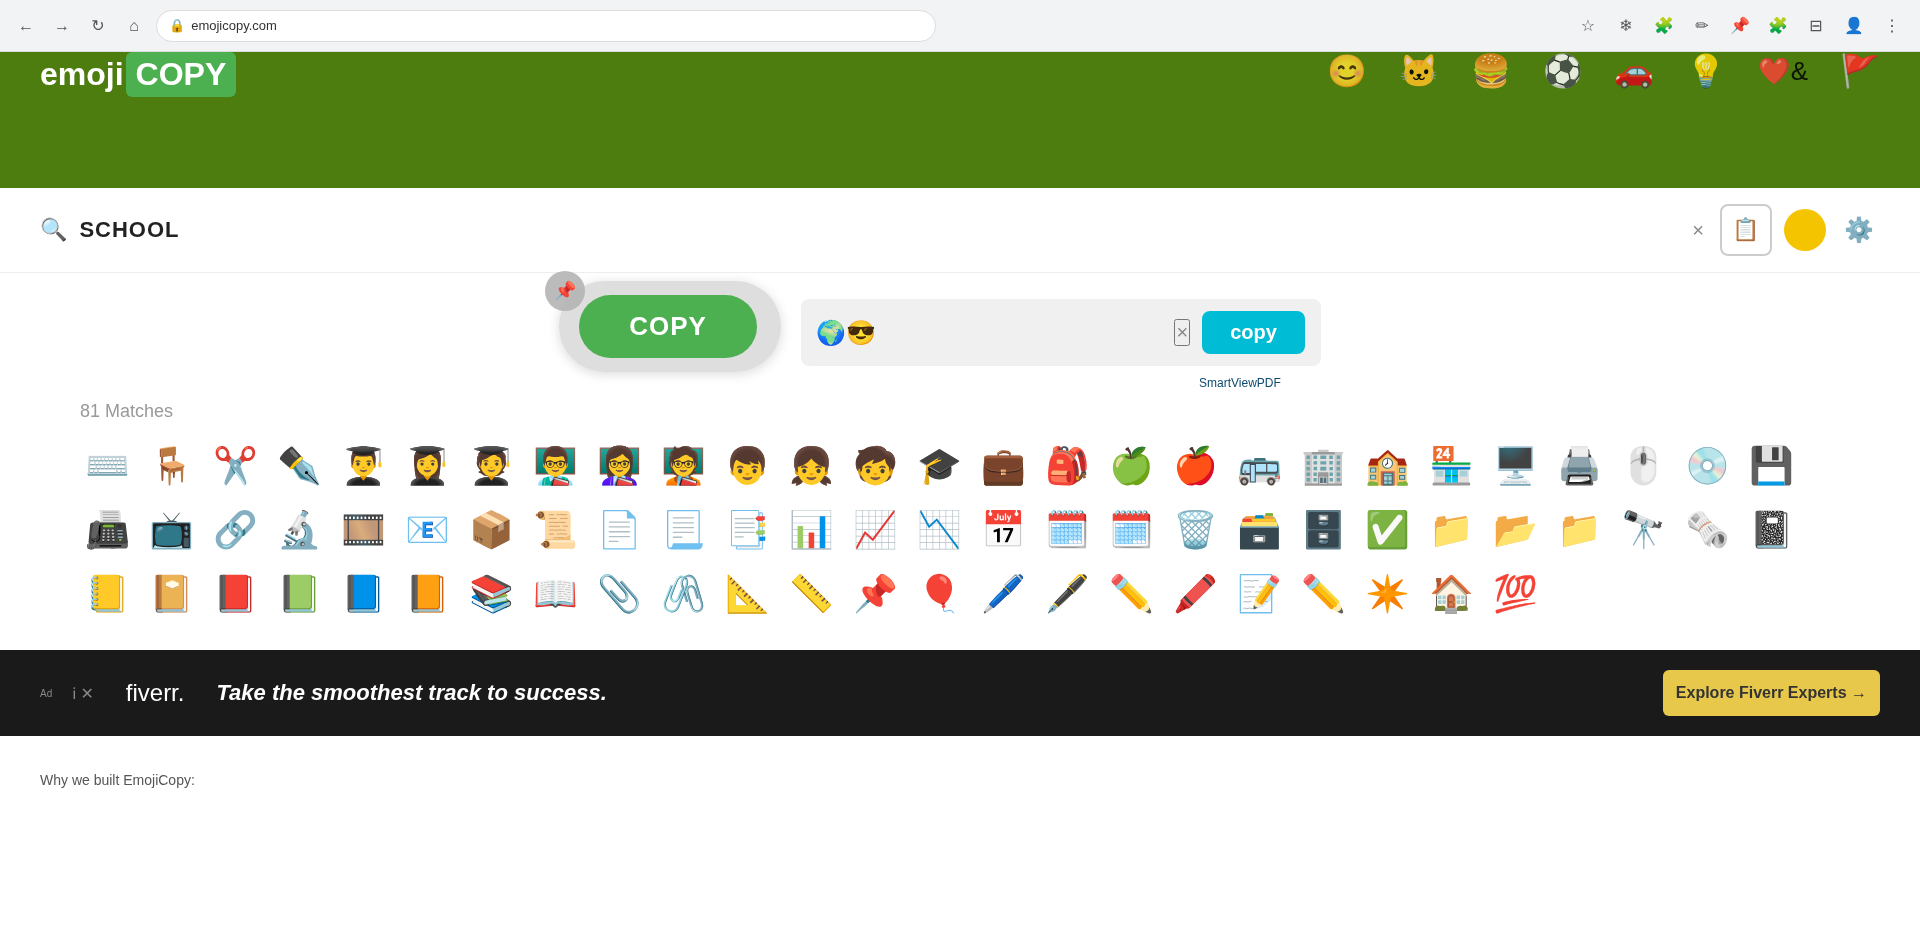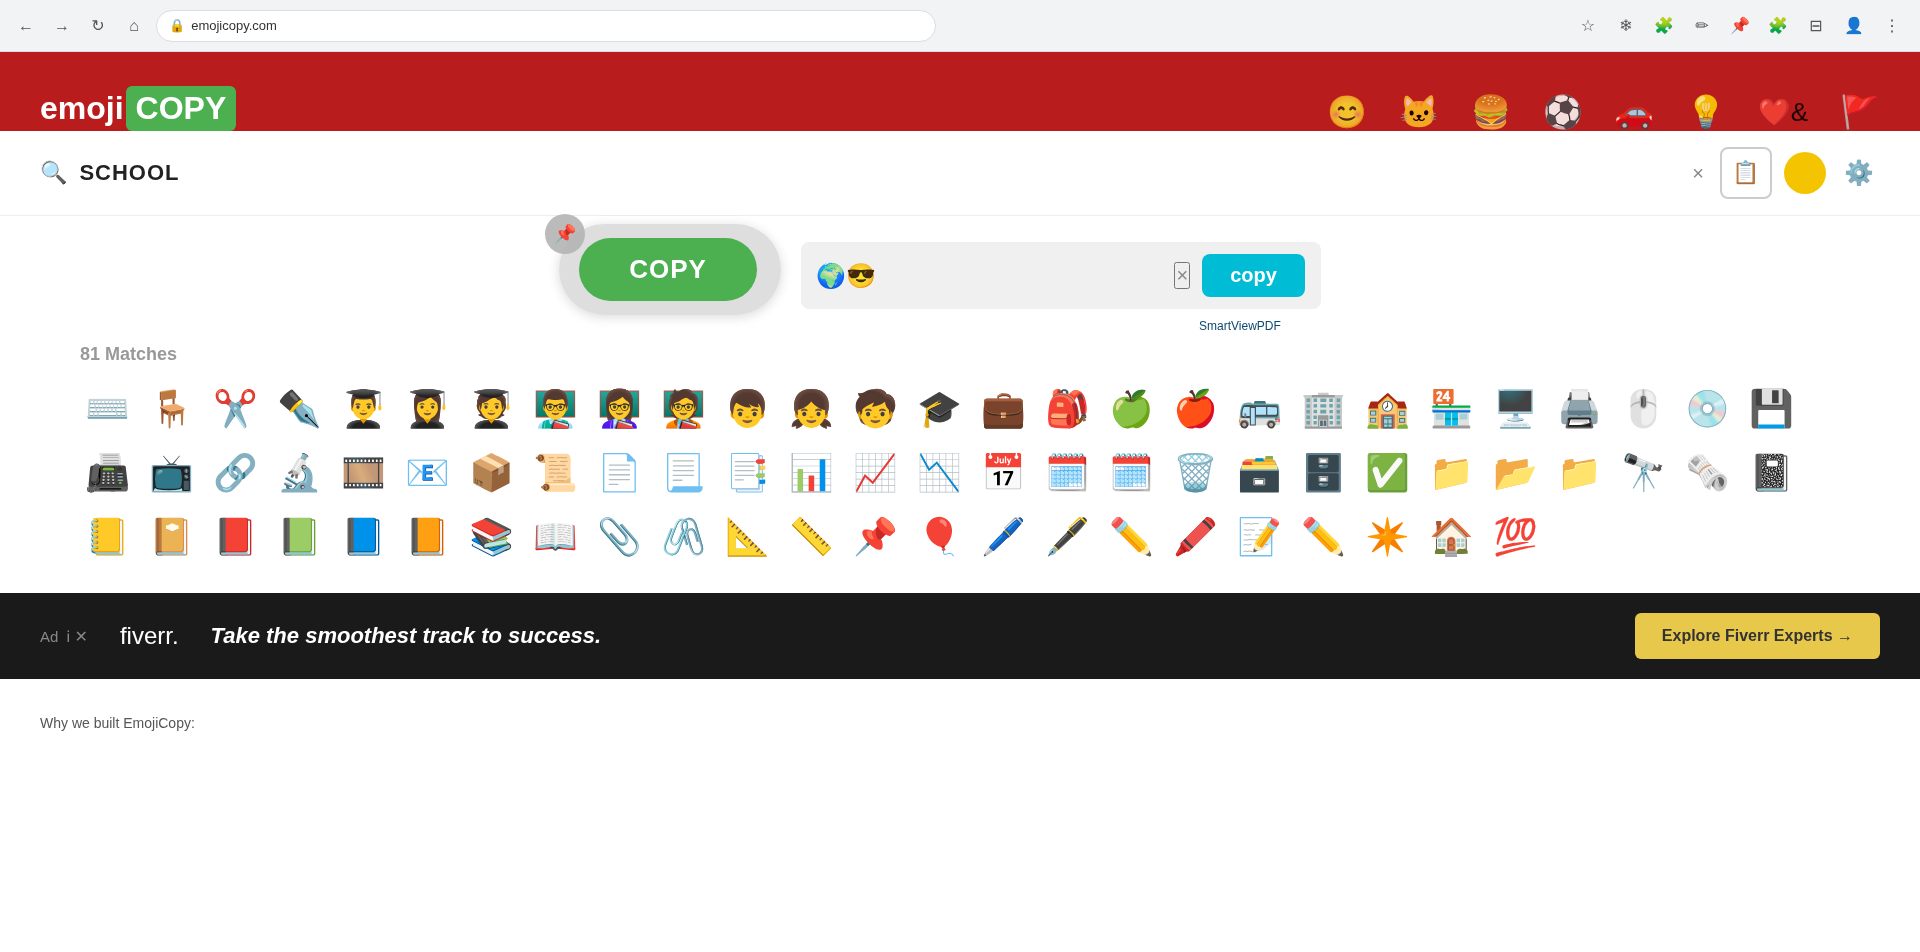--- a/index.html
+++ b/index.html
@@ -30,24 +30,24 @@
       margin-left: auto; display: flex; align-items: center; gap: 6px;
     }
     .browser-icon-btn {
       width: 32px; height: 32px; border-radius: 50%; border: none; background: transparent;
       cursor: pointer; display: flex; align-items: center; justify-content: center;
       font-size: 16px; color: #555;
     }
 
     
     .app-header {
-      background: #b91c1c;
-      height: 79px;
+      background: #4d7c0f;
+      height: 136px;
       display: flex;
-      align-items: flex-end;
+      align-items: flex-start;
       padding: 0 40px;
     }
     .logo-container {
       display: flex; align-items: center; gap: 0;
     }
     .logo-emoji { color: #fff; font-size: 32px; font-weight: bold; font-family: Arial; }
     .logo-copy {
       background: #4caf50; color: #fff; padding: 4px 10px; border-radius: 6px;
       font-size: 32px; font-weight: bold; margin-left: 2px;
     }
@@ -159,21 +159,21 @@
 
     
     .steps-area {
       padding: 60px 40px 20px;
       font-size: 14px; color: #333; line-height: 1.8;
     }
 
     
     .matches-label {
       padding: 8px 40px 16px;
-      font-size: 18px; color: #999; font-weight: bold;
+      font-size: 18px; color: #999; font-weight: normal;
     }
 
     
     .emoji-grid {
       padding: 0 40px 20px;
       display: flex; flex-wrap: wrap; gap: 8px;
     }
     .emoji-item {
       width: 56px; height: 56px;
       display: flex; align-items: center; justify-content: center;
@@ -185,21 +185,21 @@
     .footer-ad {
       background: #1a1a1a;
       padding: 20px 40px;
       display: flex; align-items: center; gap: 32px;
       margin-top: 8px;
     }
     .fiverr-logo { color: #fff; font-size: 24px; font-weight: normal; }
     .fiverr-tagline { color: #fff; font-size: 22px; font-style: italic; font-weight: bold; flex: 1; }
     .fiverr-cta-btn {
       background: #e8c84a; color: #333; font-size: 16px; font-weight: bold;
-      border: none; border-radius: 6px; padding: 14px 27px; cursor: pointer;
+      border: none; border-radius: 6px; padding: 14px 13px; cursor: pointer;
       white-space: nowrap;
     }
 
     
     .footer-text {
       padding: 20px 40px;
       font-size: 14px; color: #555; margin-top: 16px;
     }
   </style>
 </head>
@@ -355,21 +355,21 @@
     <div class="emoji-item">✏️</div>
     <div class="emoji-item">✴️</div>
     <div class="emoji-item">🏠</div>
     <div class="emoji-item">💯</div>
   </div>
 
 </div>
 
 <div class="footer-ad">
   <div style="display:flex;align-items:center;gap:4px;">
-    <span style="font-size:15px;color:#888;margin-right:4px;">Ad</span>
+    <span style="font-size:10px;color:#888;margin-right:16px;">Ad</span>
     <button style="background:none;border:none;color:#888;font-size:16px;cursor:pointer;">ℹ</button>
     <button style="background:none;border:none;color:#888;font-size:16px;cursor:pointer;">✕</button>
   </div>
   <span class="fiverr-logo">fiverr.</span>
   <span class="fiverr-tagline">Take the smoothest track to success.</span>
   <button class="fiverr-cta-btn">Explore Fiverr Experts →</button>
 </div>
 
 <div class="footer-text">
   <span>Why we built EmojiCopy:</span>

